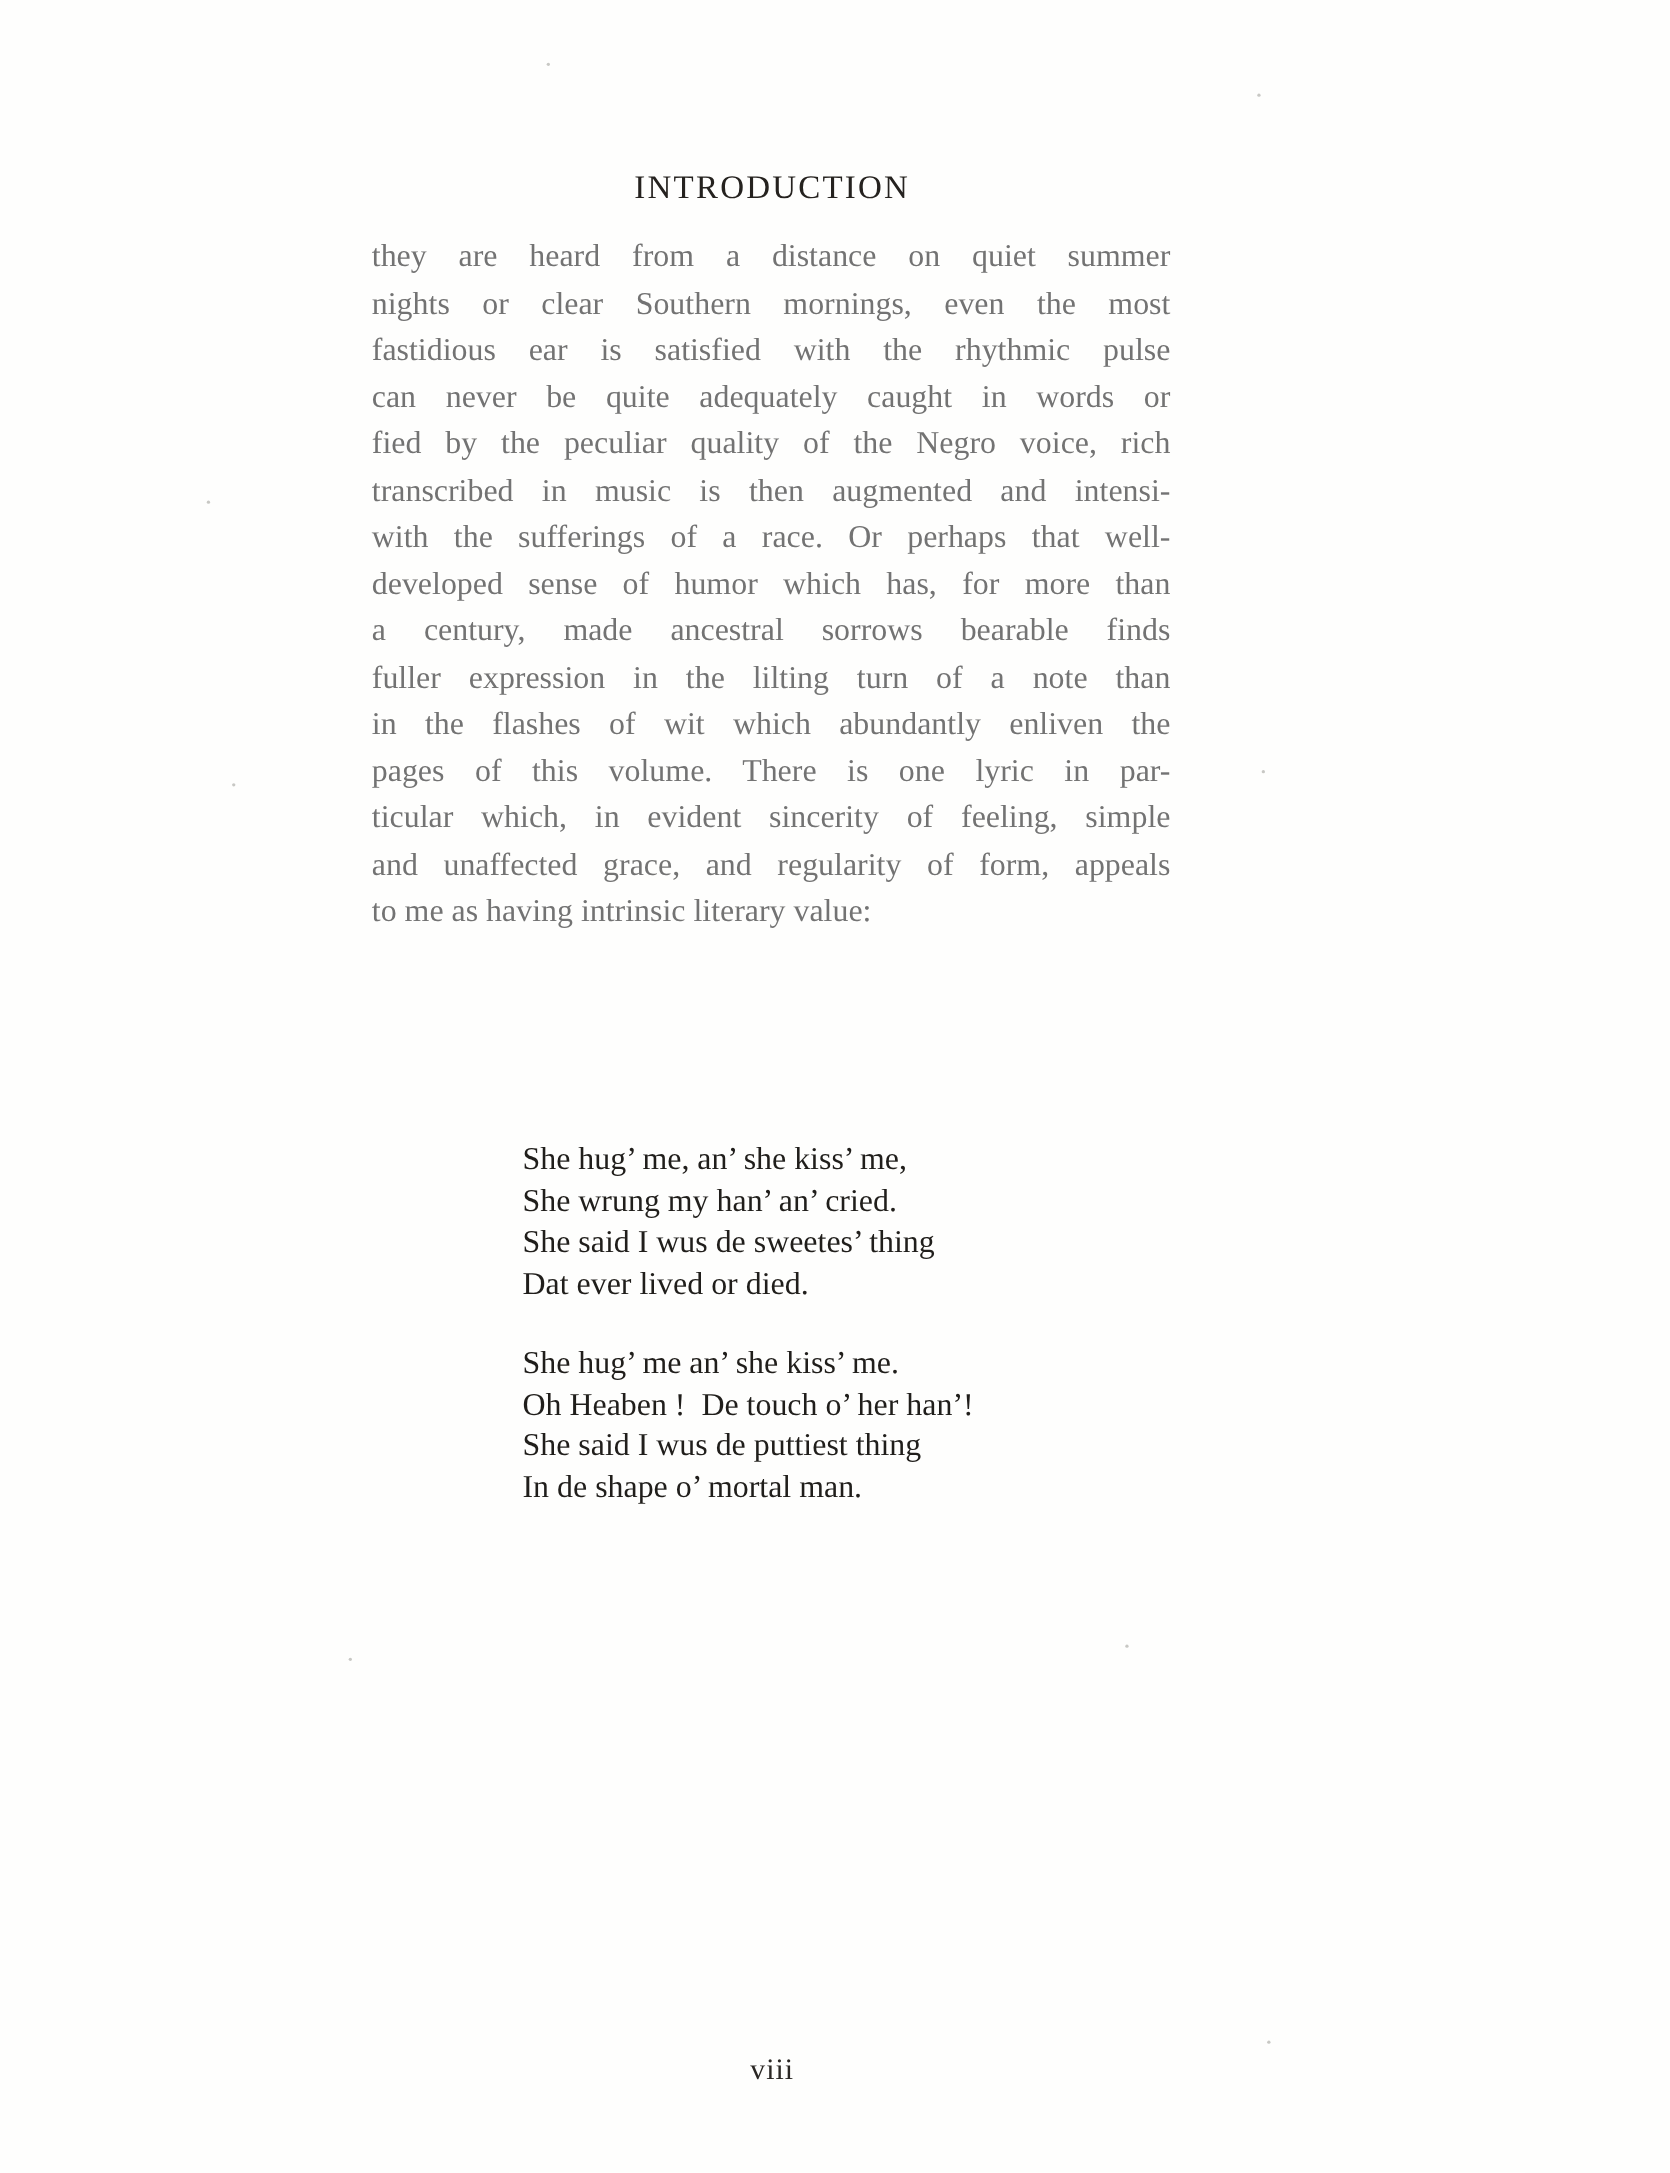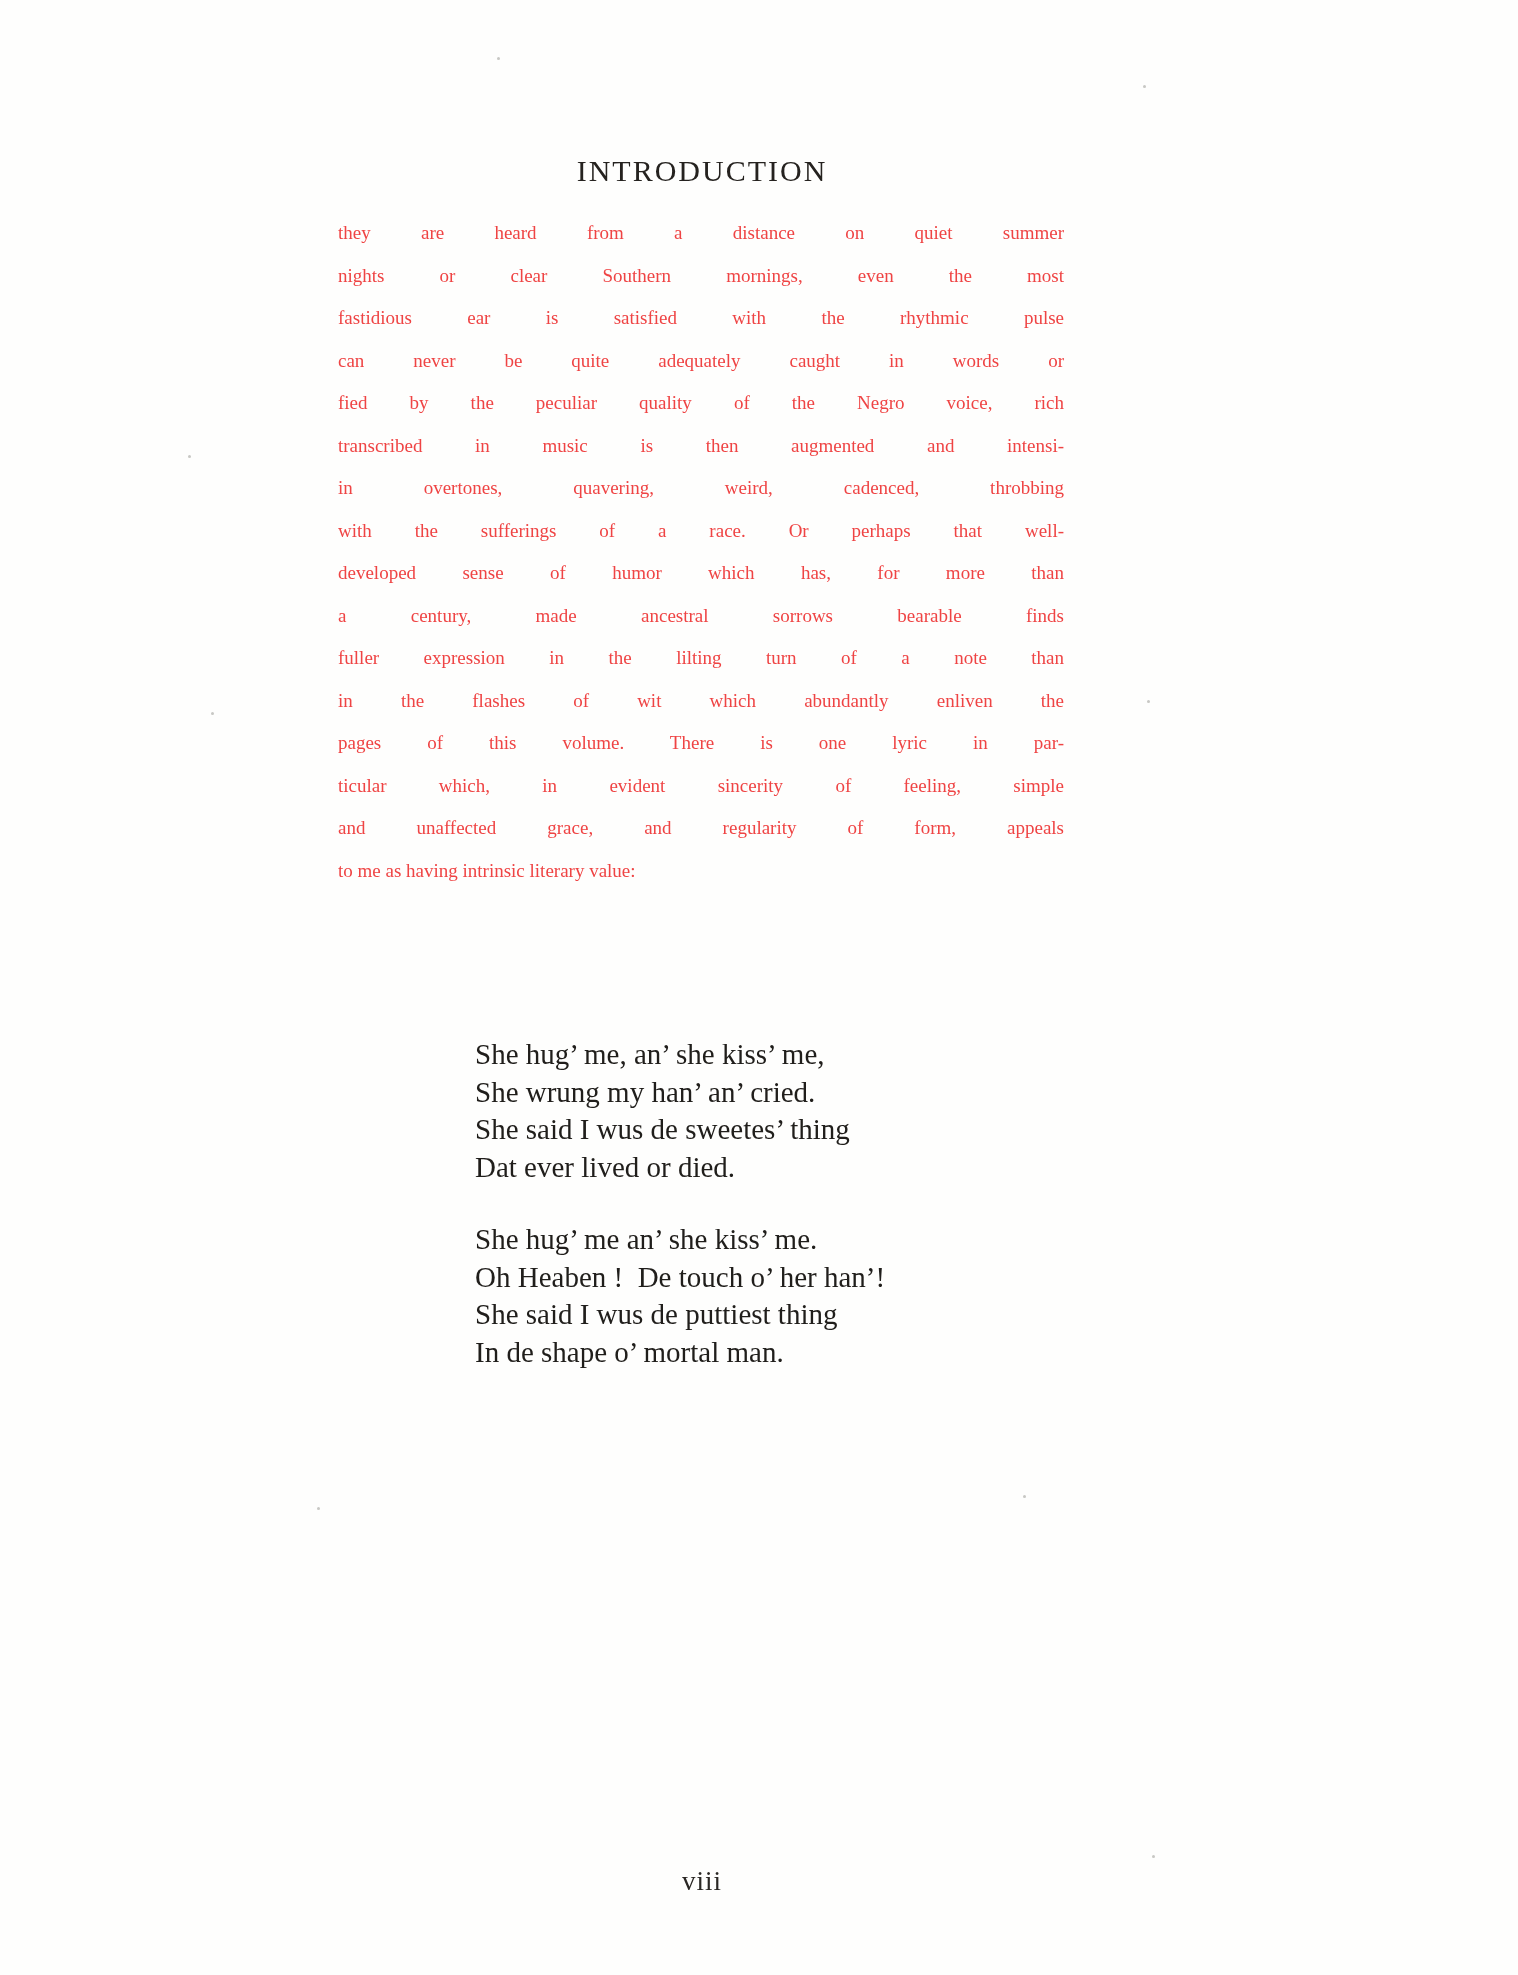--- a/index.html
+++ b/index.html
@@ -28,23 +28,23 @@
     text-align: center;
     font-size: 30px;
     letter-spacing: 2px;
     color: #25221f;
   }
   .body-block {
     position: absolute;
     top: 212px;
     left: 338px;
     width: 726px;
-    font-size: 19px;
+    font-size: 29px;
     line-height: 42.5px;
-    color: #ef4444;
+    color: #737373;
   }
   .bl {
     text-align: justify;
     text-align-last: justify;
   }
   .bl.last {
     text-align-last: left;
   }
   .stanza {
     position: absolute;
@@ -84,21 +84,20 @@
 
   <div class="title">INTRODUCTION</div>
 
   <div class="body-block">
     <div class="bl">they are heard from a distance on quiet summer</div>
     <div class="bl">nights or clear Southern mornings, even the most</div>
     <div class="bl">fastidious ear is satisfied with the rhythmic pulse</div>
     <div class="bl">can never be quite adequately caught in words or</div>
     <div class="bl">fied by the peculiar quality of the Negro voice, rich</div>
     <div class="bl">transcribed in music is then augmented and intensi-</div>
-    <div class="bl">in overtones, quavering, weird, cadenced, throbbing</div>
     <div class="bl">with the sufferings of a race.  Or perhaps that well-</div>
     <div class="bl">developed sense of humor which has, for more than</div>
     <div class="bl">a century, made ancestral sorrows bearable finds</div>
     <div class="bl">fuller expression in the lilting turn of a note than</div>
     <div class="bl">in the flashes of wit which abundantly enliven the</div>
     <div class="bl">pages of this volume.  There is one lyric in par-</div>
     <div class="bl">ticular which, in evident sincerity of feeling, simple</div>
     <div class="bl">and unaffected grace, and regularity of form, appeals</div>
     <div class="bl last">to me as having intrinsic literary value:</div>
   </div>

